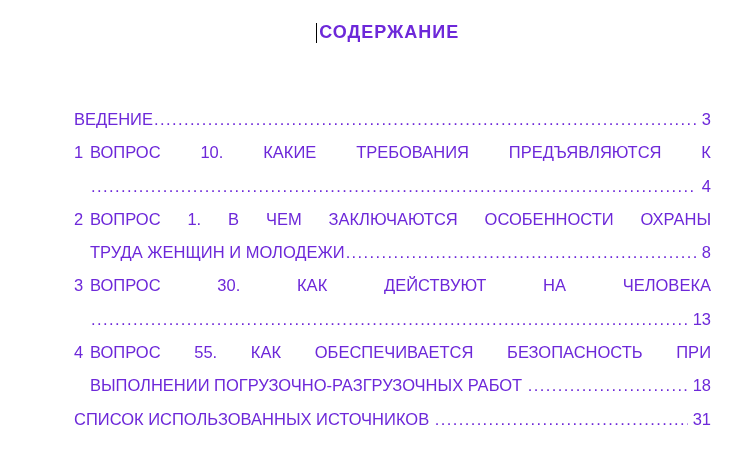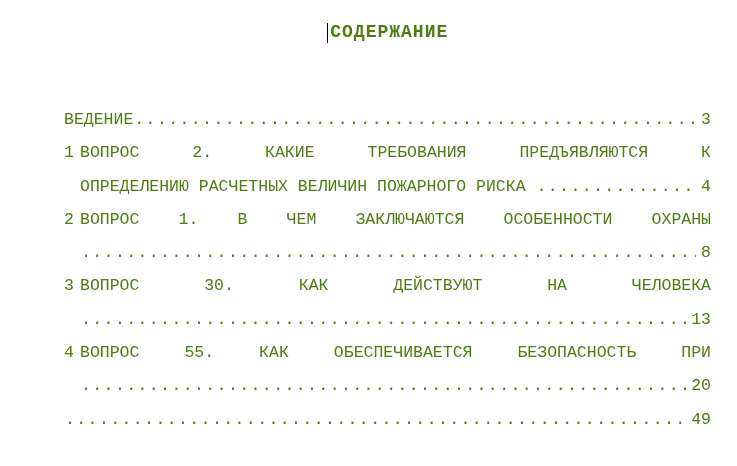--- a/index.html
+++ b/index.html
@@ -6,22 +6,22 @@
     margin: 0;
     padding: 0;
     background: #ffffff;
   }
   .page {
     position: relative;
     width: 737px;
     height: 466px;
     background: #ffffff;
     overflow: hidden;
-    font-family: Liberation Mono, monospace;
-    color: #4d7c0f;
+    font-family: Liberation Sans, sans-serif;
+    color: #6d28d9;
   }
   .title-row {
     position: absolute;
     top: 21px;
     left: 64px;
     width: 647px;
     display: flex;
     justify-content: center;
     align-items: flex-start;
   }
@@ -44,20 +44,21 @@
     position: absolute;
     top: 103px;
     left: 64px;
     width: 647px;
     font-size: 16.5px;
     line-height: 33.3px;
   }
   .toc-line {
     display: flex;
     align-items: baseline;
+    margin-left: 10px;
   }
   .toc-line.cont {
     padding-left: 16px;
   }
   .entry-num {
     flex: none;
     width: 16px;
   }
   .jtext {
     flex: 1;
@@ -94,58 +95,60 @@
       <div>
         <div class="toc-line">
           <span class="ltext">ВЕДЕНИЕ</span>
           <span class="leader">................................................................................................................................................................</span>
           <span class="pagenum">3</span>
         </div>
       </div>
       <div>
         <div class="toc-line">
           <span class="entry-num">1</span>
-          <span class="jtext">ВОПРОС 2. КАКИЕ ТРЕБОВАНИЯ ПРЕДЪЯВЛЯЮТСЯ К</span>
+          <span class="jtext">ВОПРОС 10. КАКИЕ ТРЕБОВАНИЯ ПРЕДЪЯВЛЯЮТСЯ К</span>
         </div>
         <div class="toc-line cont">
-          <span class="ltext">ОПРЕДЕЛЕНИЮ РАСЧЕТНЫХ ВЕЛИЧИН ПОЖАРНОГО РИСКА&nbsp;</span>
           <span class="leader">................................................................................................................................................................</span>
           <span class="pagenum">4</span>
         </div>
       </div>
       <div>
         <div class="toc-line">
           <span class="entry-num">2</span>
           <span class="jtext">ВОПРОС 1. В ЧЕМ ЗАКЛЮЧАЮТСЯ ОСОБЕННОСТИ ОХРАНЫ</span>
         </div>
         <div class="toc-line cont">
+          <span class="ltext">ТРУДА ЖЕНЩИН И МОЛОДЕЖИ</span>
           <span class="leader">................................................................................................................................................................</span>
           <span class="pagenum">8</span>
         </div>
       </div>
       <div>
         <div class="toc-line">
           <span class="entry-num">3</span>
           <span class="jtext">ВОПРОС 30. КАК ДЕЙСТВУЮТ НА ЧЕЛОВЕКА</span>
         </div>
         <div class="toc-line cont">
           <span class="leader">................................................................................................................................................................</span>
           <span class="pagenum">13</span>
         </div>
       </div>
       <div>
         <div class="toc-line">
           <span class="entry-num">4</span>
           <span class="jtext">ВОПРОС 55. КАК ОБЕСПЕЧИВАЕТСЯ БЕЗОПАСНОСТЬ ПРИ</span>
         </div>
         <div class="toc-line cont">
+          <span class="ltext">ВЫПОЛНЕНИИ ПОГРУЗОЧНО-РАЗГРУЗОЧНЫХ РАБОТ&nbsp;</span>
           <span class="leader">................................................................................................................................................................</span>
-          <span class="pagenum">20</span>
+          <span class="pagenum">18</span>
         </div>
       </div>
       <div>
         <div class="toc-line">
+          <span class="ltext">СПИСОК ИСПОЛЬЗОВАННЫХ ИСТОЧНИКОВ&nbsp;</span>
           <span class="leader">................................................................................................................................................................</span>
-          <span class="pagenum">49</span>
+          <span class="pagenum">31</span>
         </div>
       </div>
     </div>
 </div>
 
 </body></html>

